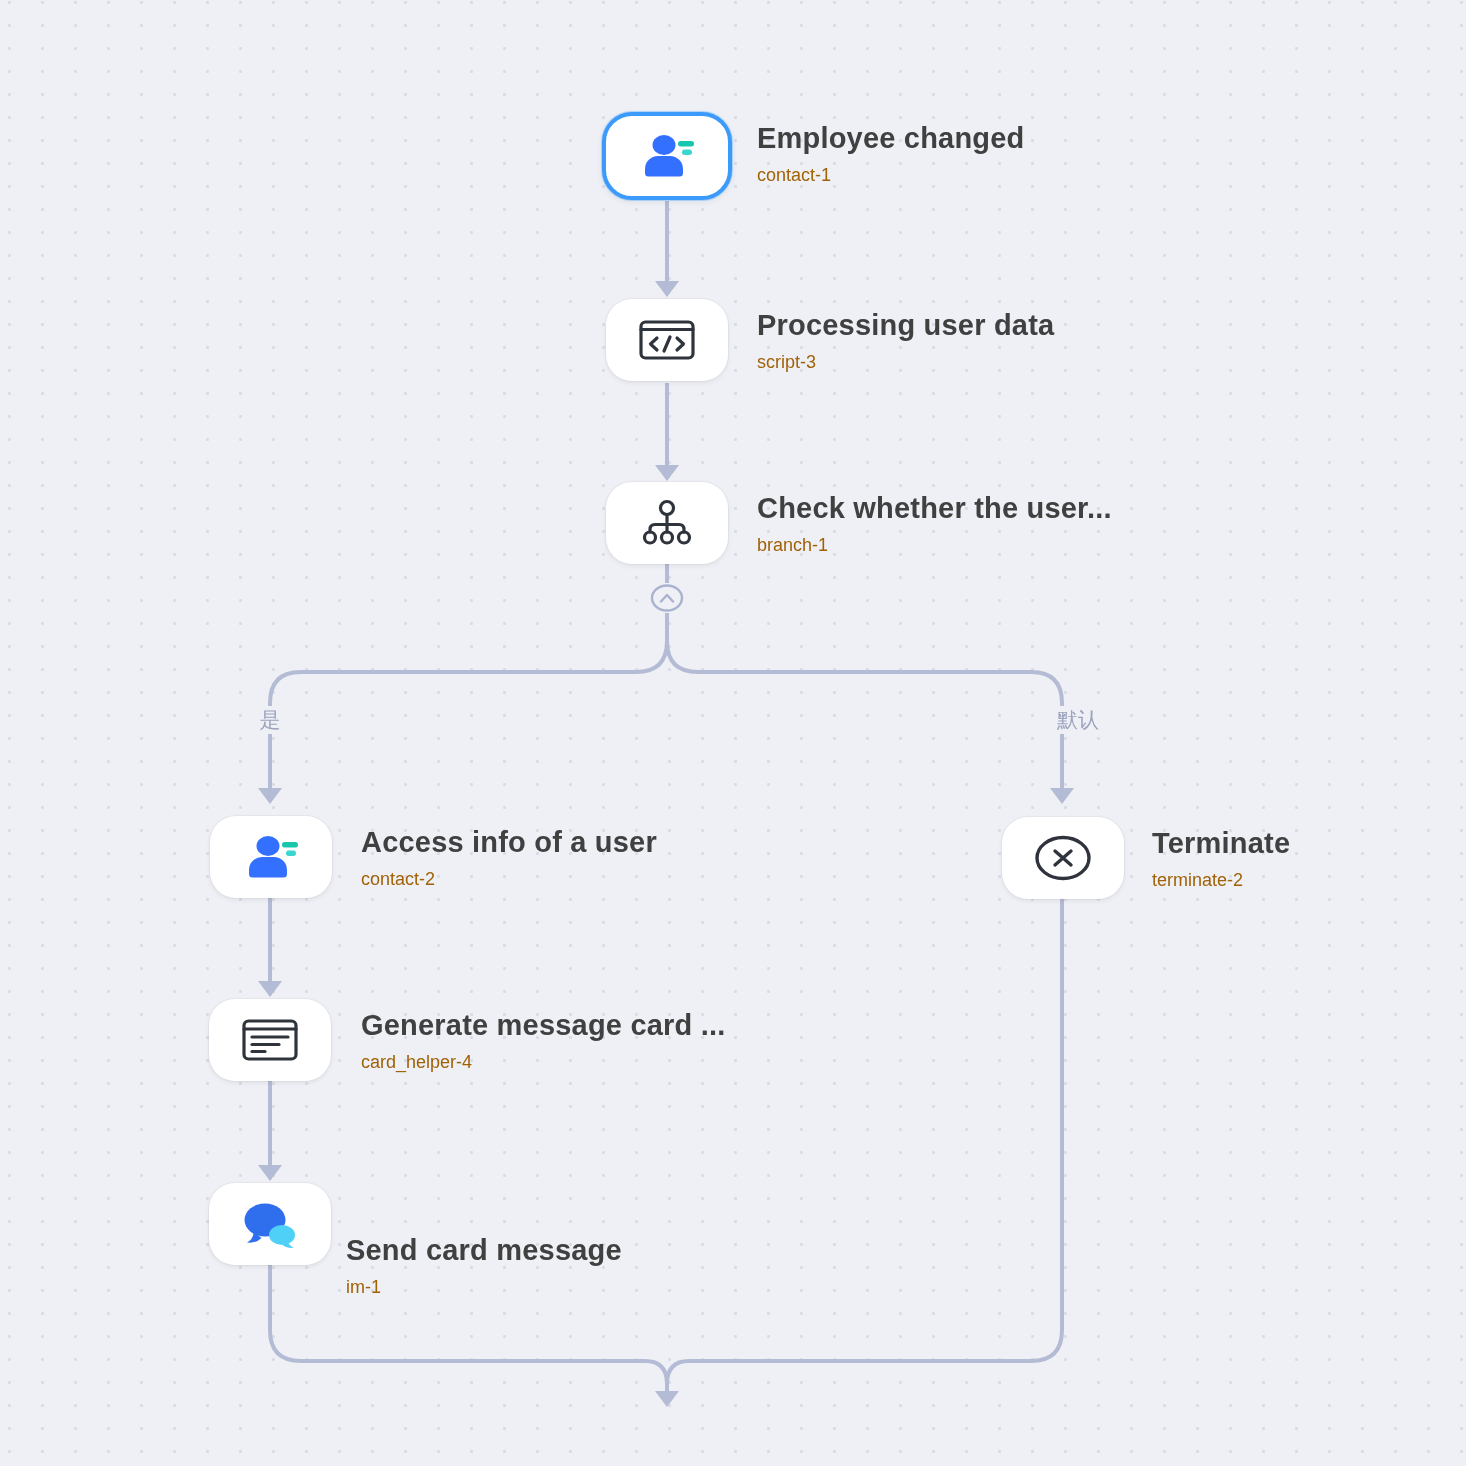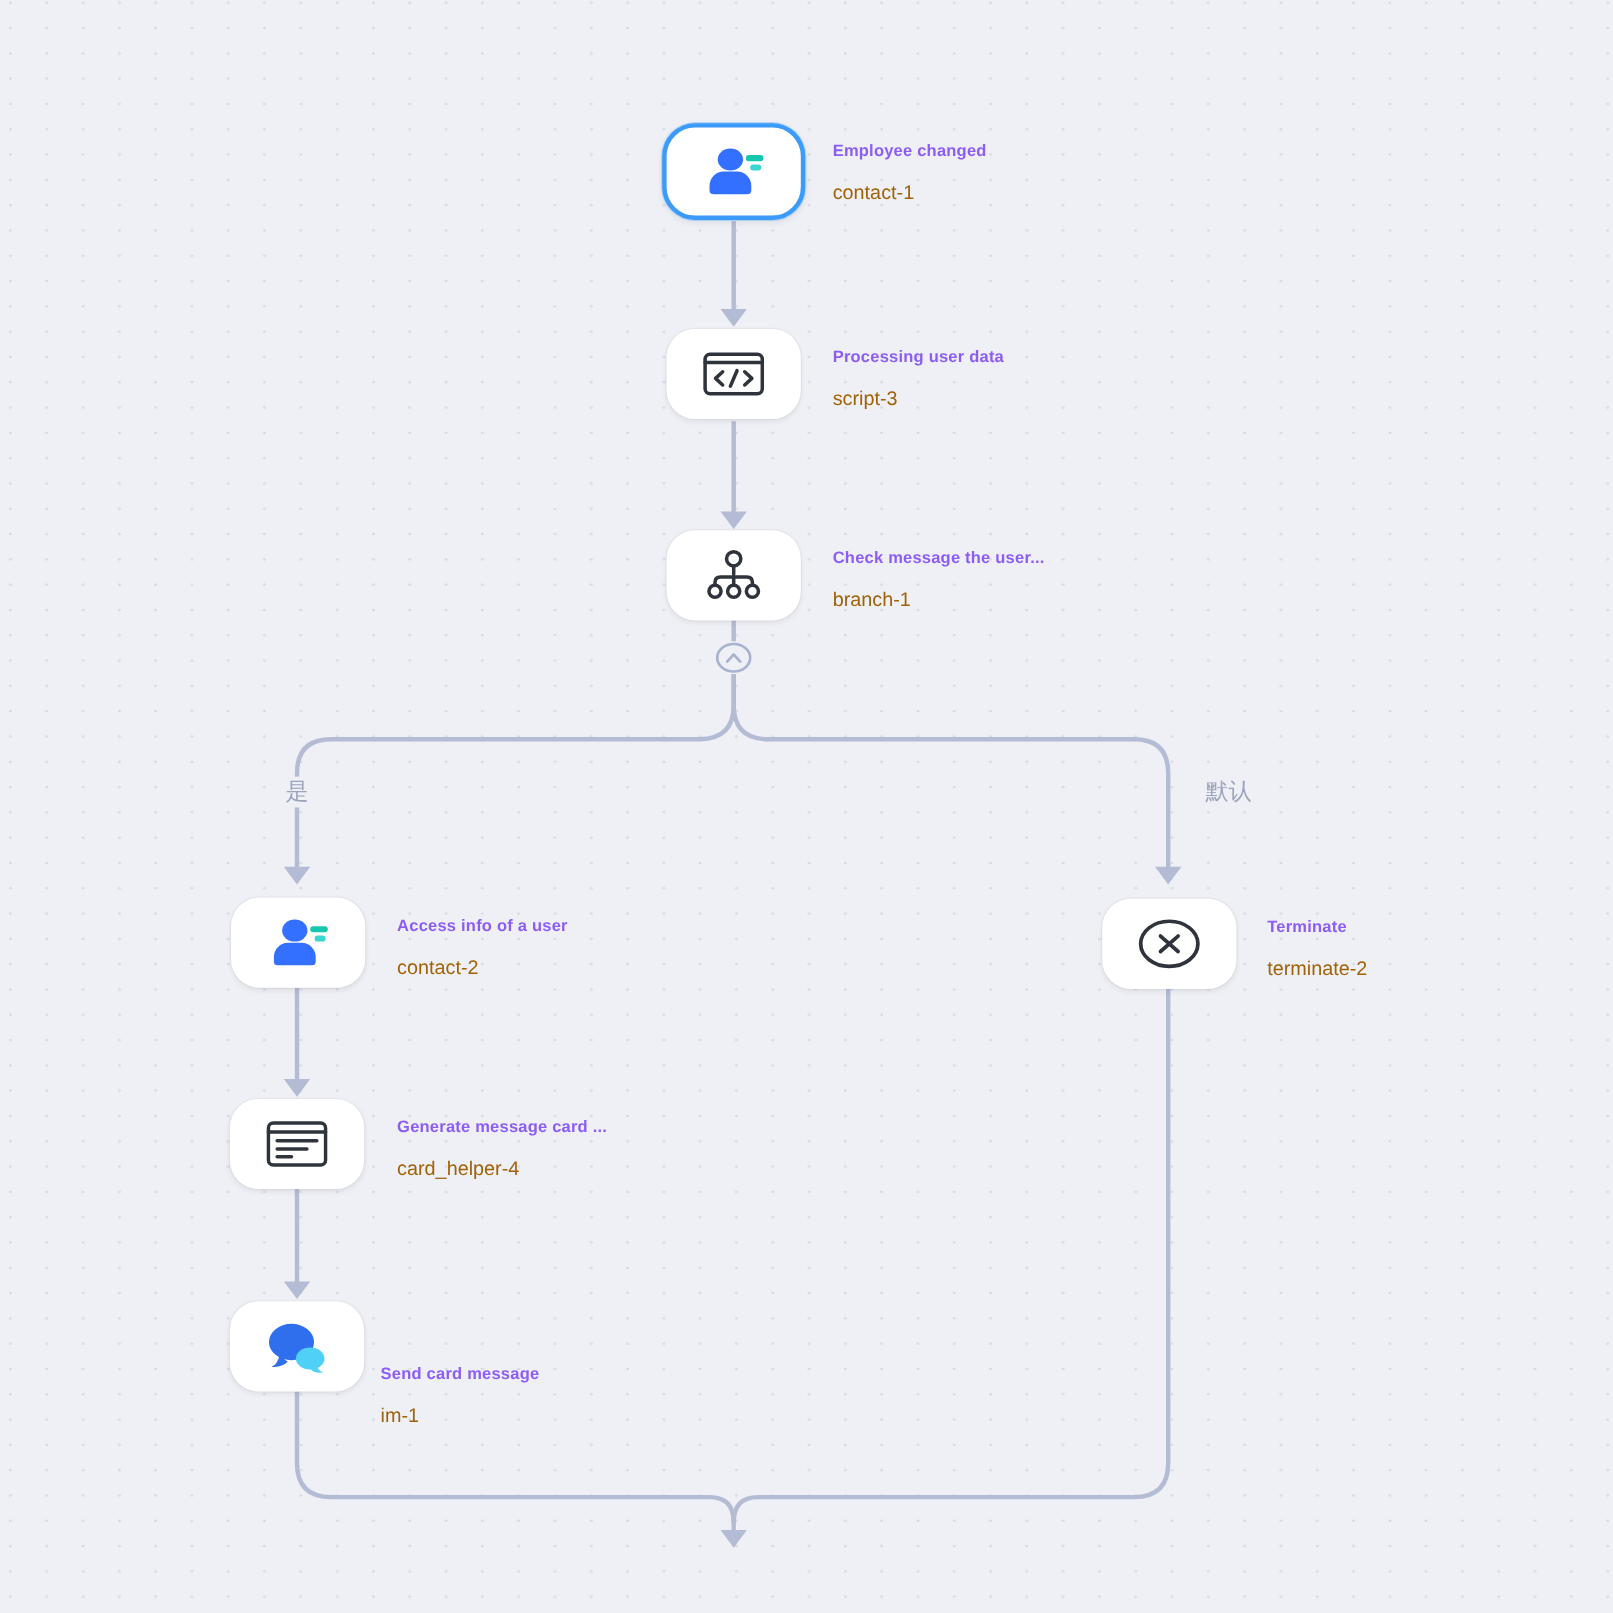--- a/index.html
+++ b/index.html
@@ -21,21 +21,21 @@
   .node{
     position:absolute;width:122px;height:82px;background:#ffffff;border-radius:26px;
     box-shadow:0 2px 5px rgba(31,35,41,.07), 0 0 0 1px rgba(31,35,41,.035);
     display:flex;align-items:center;justify-content:center;z-index:2;cursor:pointer;
   }
   .node.selected{
     width:122px;height:80px;border:4px solid #3b9afa;border-radius:30px;
     box-shadow:0 0 0 1px rgba(126,192,255,.55), 0 2px 6px rgba(31,35,41,.08);
   }
   .node-text{position:absolute;z-index:3;white-space:nowrap;}
-  .node-title{font-size:15px;font-weight:600;color:#8b5cf6;line-height:28px;letter-spacing:.2px;}
+  .node-title{font-size:29px;font-weight:600;color:#404040;line-height:28px;letter-spacing:.2px;}
   .node-subtitle{font-size:18px;color:#a16207;line-height:22px;margin-top:12px;}
 
   .branch-label{
     position:absolute;z-index:3;font-size:21px;line-height:26px;color:#9ba3bd;
     background:#eef0f5;padding:1px 5px;transform:translateX(-50%);
   }
   .collapse-btn{
     position:absolute;left:649px;top:583px;width:36px;height:30px;z-index:2;cursor:pointer;
   }
   .stroke-dark{stroke:#2f343c;fill:none;stroke-width:3.2;stroke-linecap:round;stroke-linejoin:round;}
@@ -105,33 +105,33 @@
 <div class="node" style="left:606px;top:482px;">
   <svg width="52" height="48" viewBox="-26 -24 52 48">
     <circle cx="0" cy="-15" r="6.5" class="stroke-dark"></circle>
     <path d="M 0 -8.5 V -1 M -17 9 V 6.5 Q -17 1.5 -12 1.5 H 12 Q 17 1.5 17 6.5 V 9 M 0 1.5 V 9" class="stroke-dark"></path>
     <circle cx="-17" cy="14.5" r="5.5" class="stroke-dark"></circle>
     <circle cx="0" cy="14.5" r="5.5" class="stroke-dark"></circle>
     <circle cx="17" cy="14.5" r="5.5" class="stroke-dark"></circle>
   </svg>
 </div>
 <div class="node-text" style="left:757px;top:494px;">
-  <div class="node-title">Check message the user...</div>
+  <div class="node-title">Check whether the user...</div>
   <div class="node-subtitle">branch-1</div>
 </div>
 
 <div class="collapse-btn">
   <svg width="36" height="30" viewBox="-18 -15 36 30">
     <ellipse cx="0" cy="0" rx="15" ry="12.5" fill="#eef0f5" stroke="#a9b2cf" stroke-width="2.4"></ellipse>
     <path d="M -6 3.5 L 0 -3 L 6 3.5" fill="none" stroke="#a9b2cf" stroke-width="2.4" stroke-linecap="round" stroke-linejoin="round"></path>
   </svg>
 </div>
 
 <div class="branch-label" style="left:270px;top:706px;">是</div>
-<div class="branch-label" style="left:1117px;top:706px;text-align:center;">默认</div>
+<div class="branch-label" style="left:1078px;top:706px;text-align:center;">默认</div>
 
 <div class="node" style="left:210px;top:816px;">
   <svg width="56" height="48" viewBox="-28 -24 56 48">
     <ellipse cx="-3" cy="-11" rx="11.5" ry="10" fill="#3370ff"></ellipse>
     <path d="M -22 17 v -4 a 13 13 0 0 1 13 -13 h 12 a 13 13 0 0 1 13 13 v 4 a 3.5 3.5 0 0 1 -3.5 3.5 h -31 a 3.5 3.5 0 0 1 -3.5 -3.5 z" fill="#3370ff"></path>
     <rect x="11" y="-15" width="16" height="5.5" rx="2.7" fill="#16c7ae"></rect>
     <rect x="15" y="-6.5" width="10" height="5.5" rx="2.7" fill="#3bd6d0"></rect>
   </svg>
 </div>
 <div class="node-text" style="left:361px;top:828px;">

